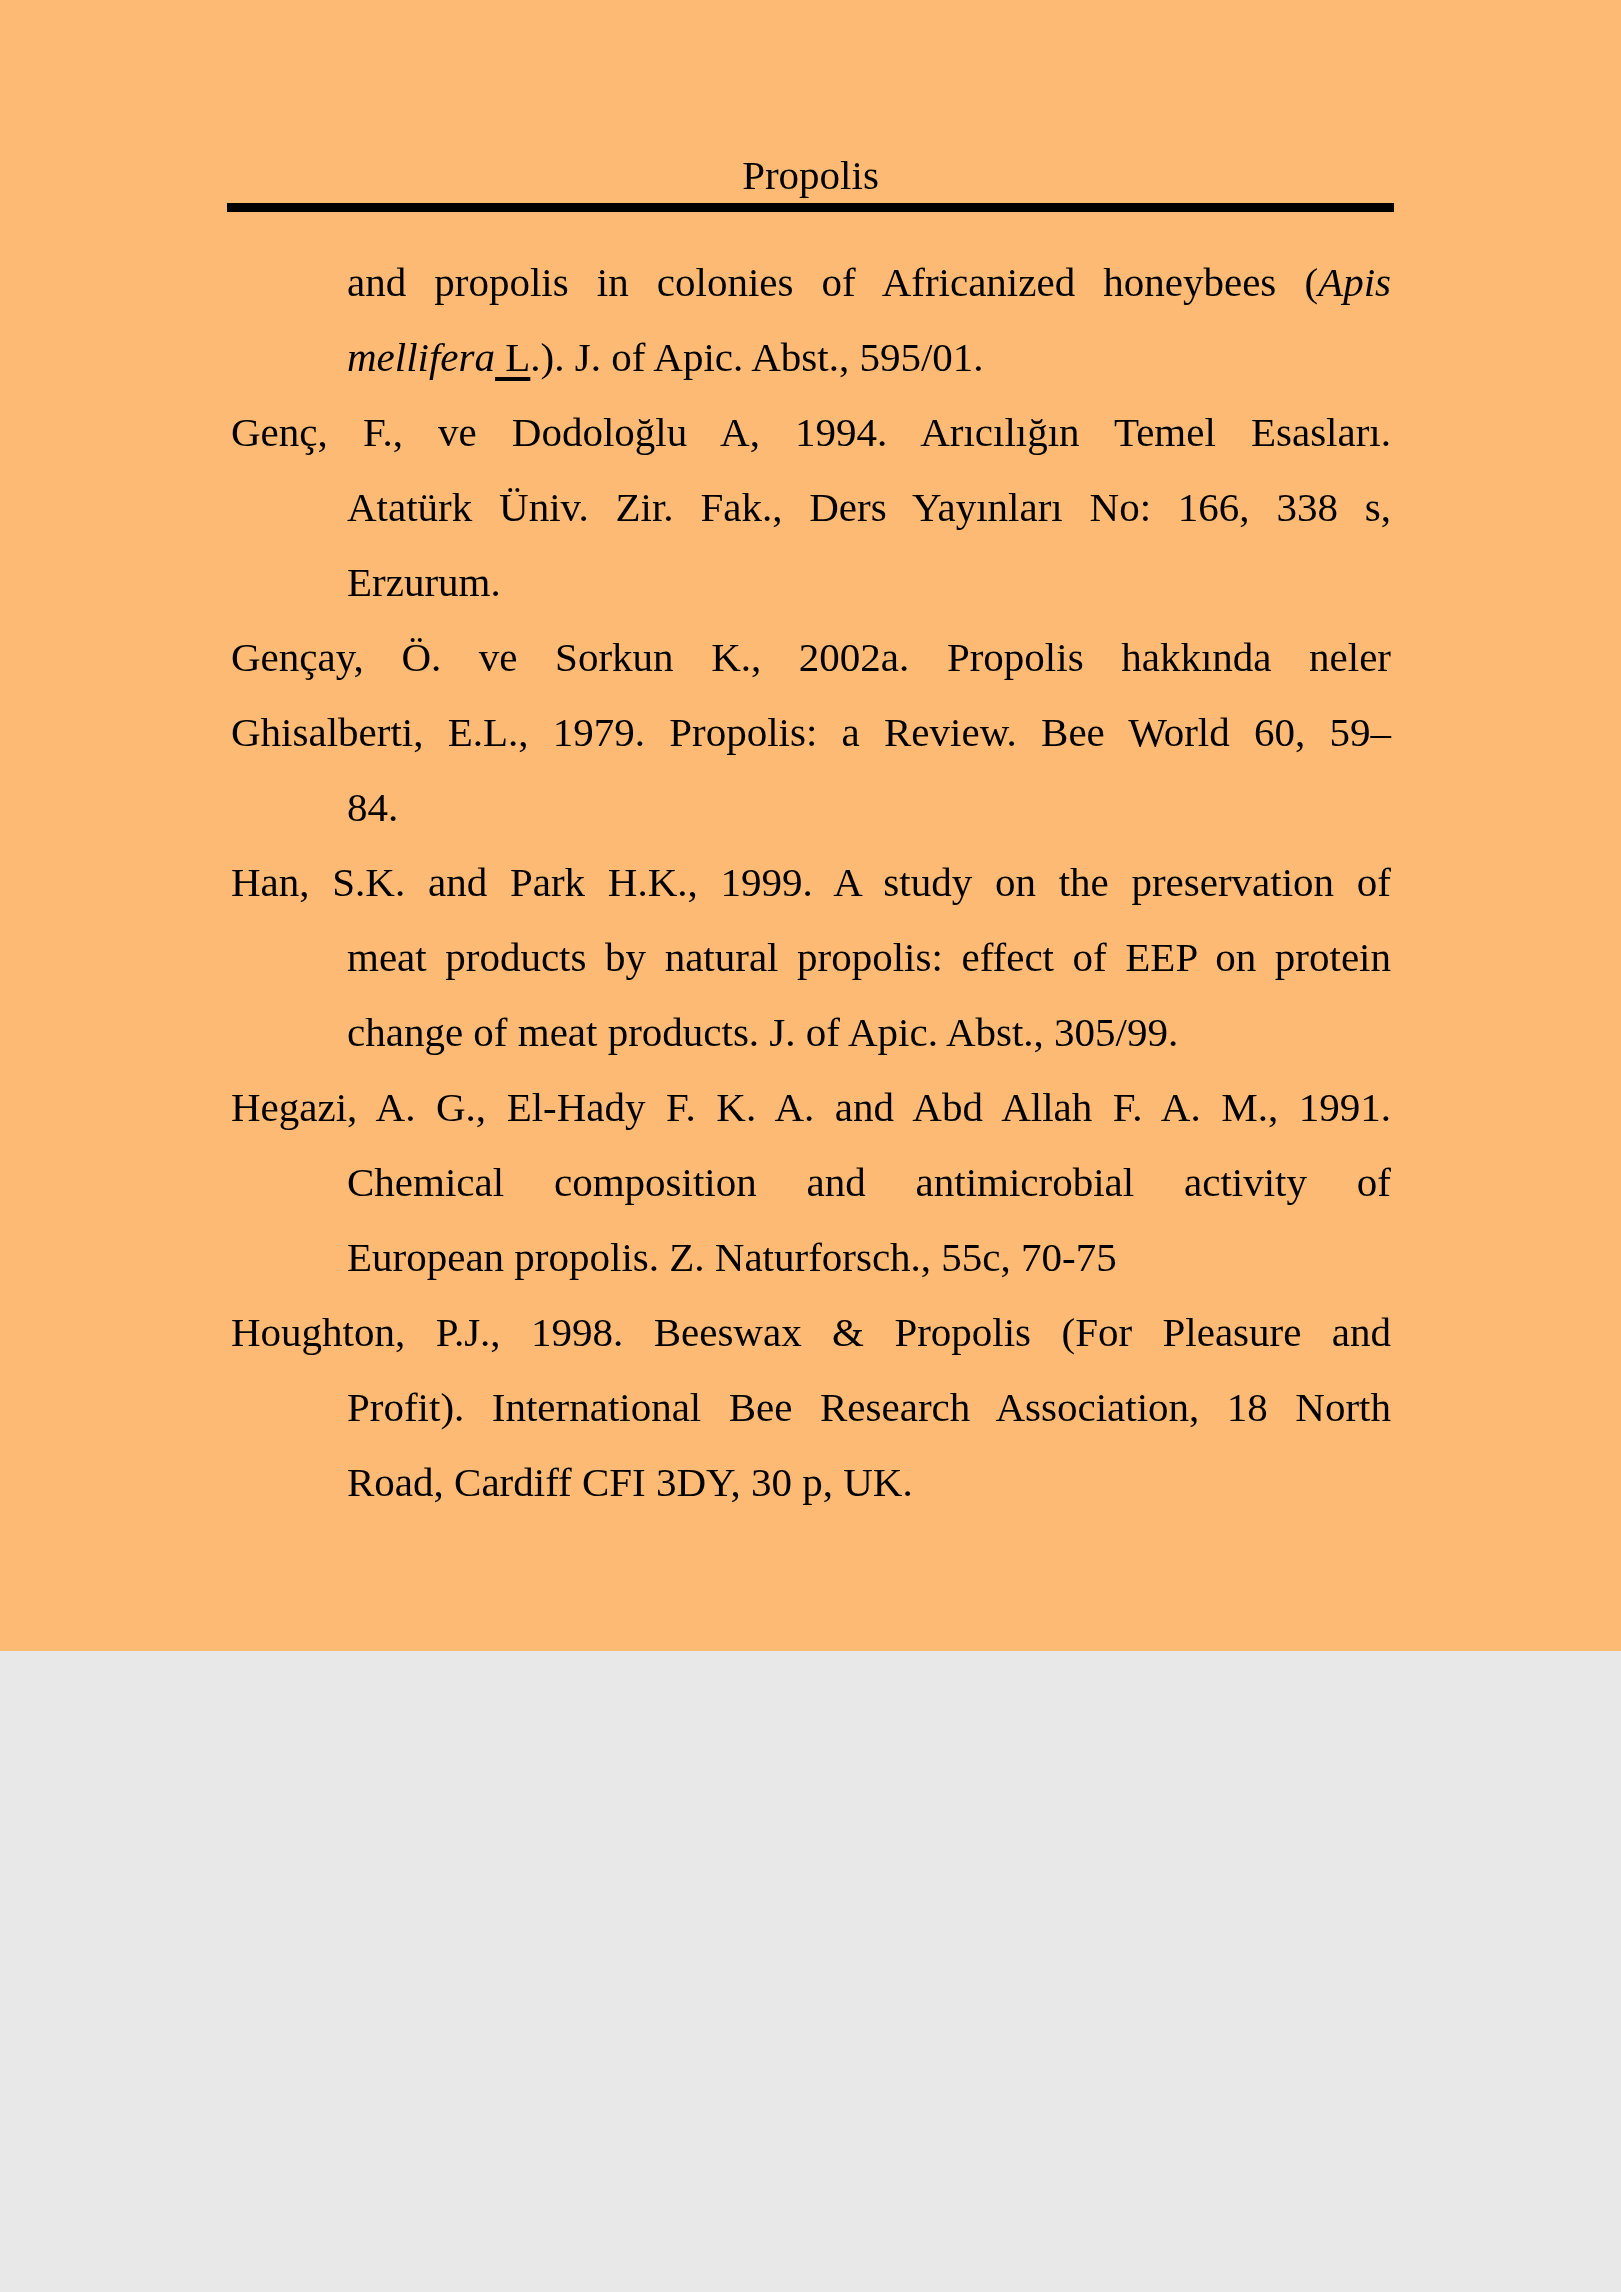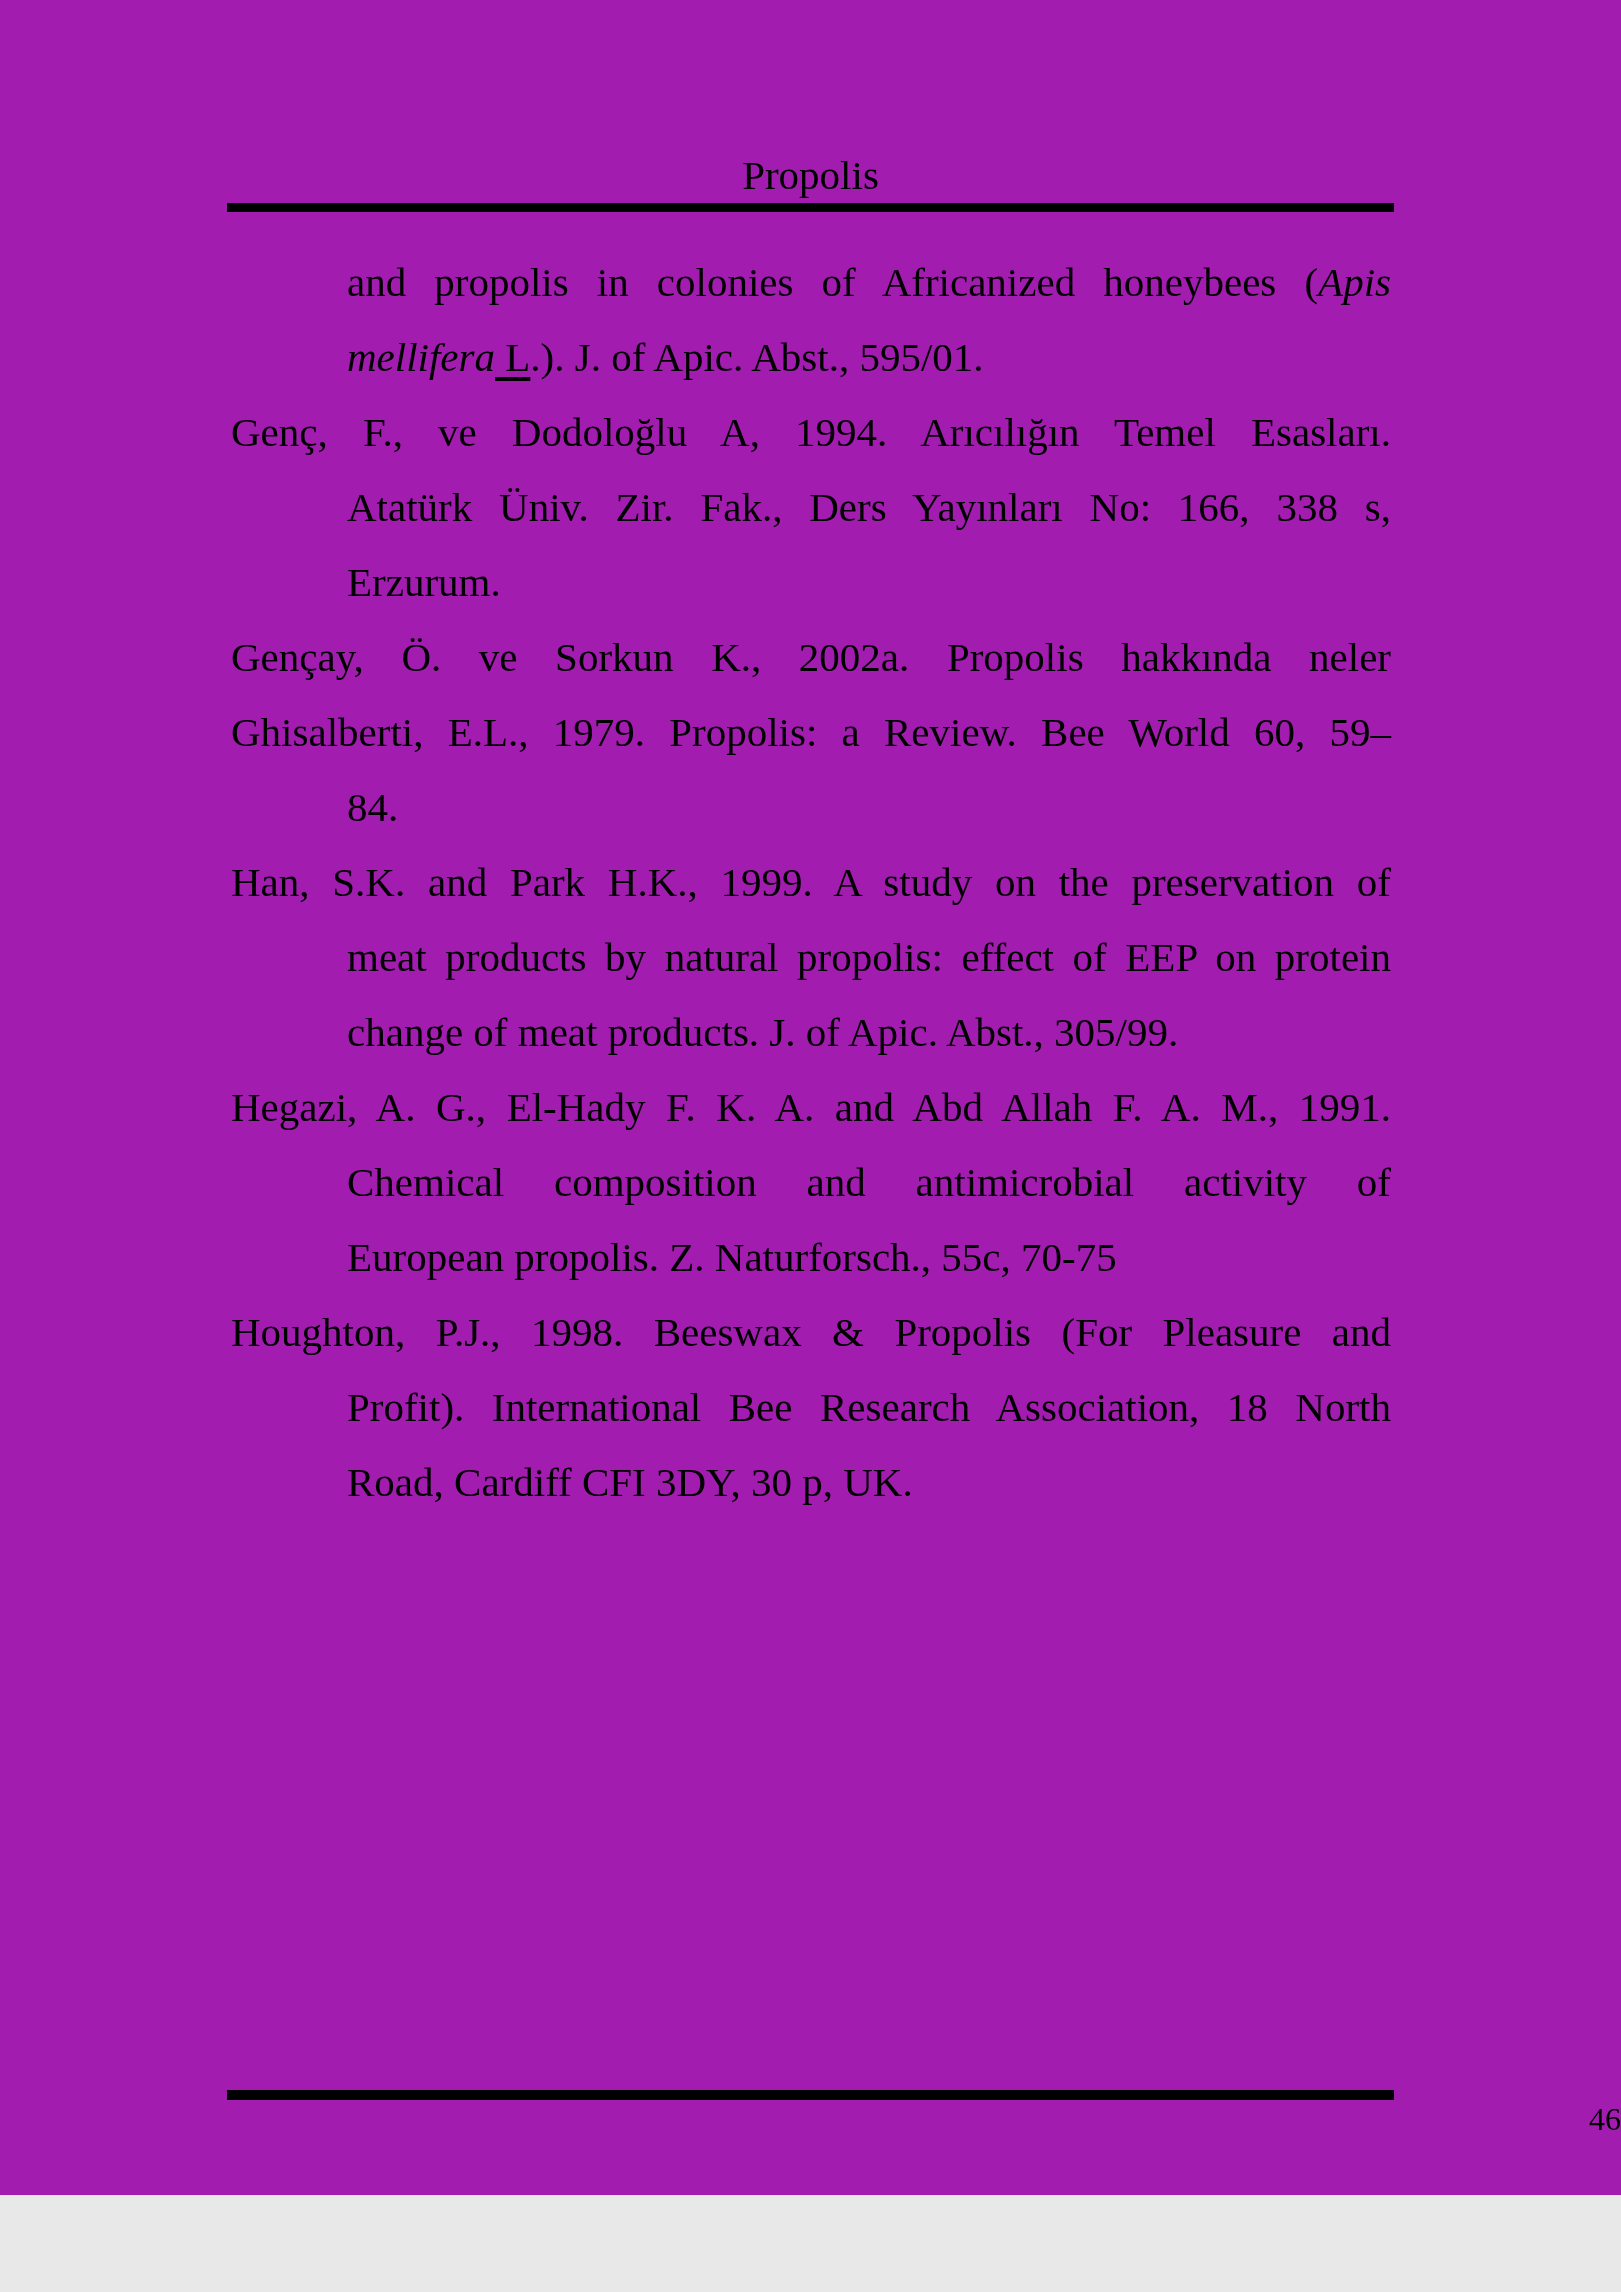--- a/index.html
+++ b/index.html
@@ -1,21 +1,21 @@
 <!DOCTYPE html>
 <html><head>
 <meta charset="utf-8">
 <style>
   html, body { margin: 0; padding: 0; background: #e8e8e8; }
   .page {
     position: relative;
     width: 1621px;
-    height: 2195px;
+    height: 1651px;
     margin: 0 auto;
-    background: #a21caf;
+    background: #fdba74;
     color: #000000;
     font-family: "Liberation Serif", "DejaVu Serif", serif;
     font-size: 41px;
     overflow: hidden;
   }
   .header-title {
     position: absolute;
     top: 147px;
     left: 0;
     width: 100%;

